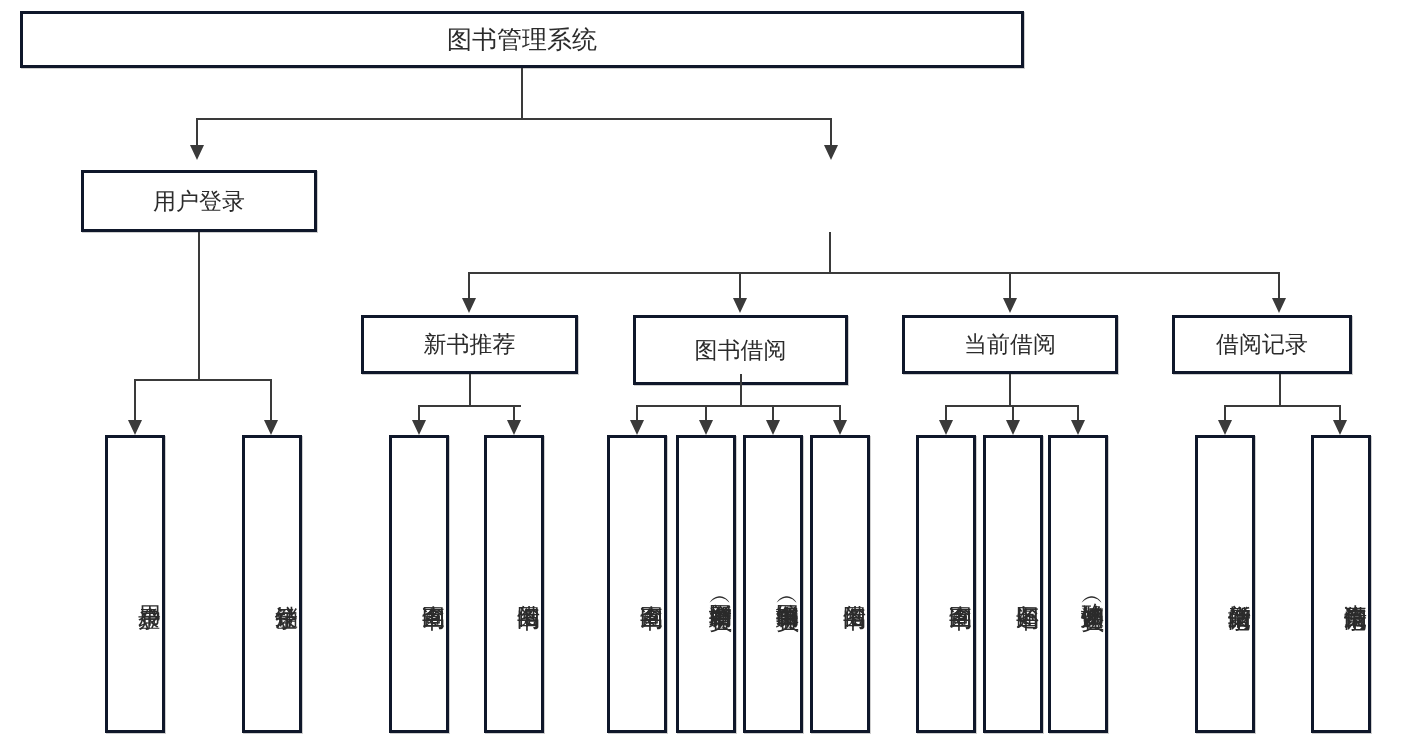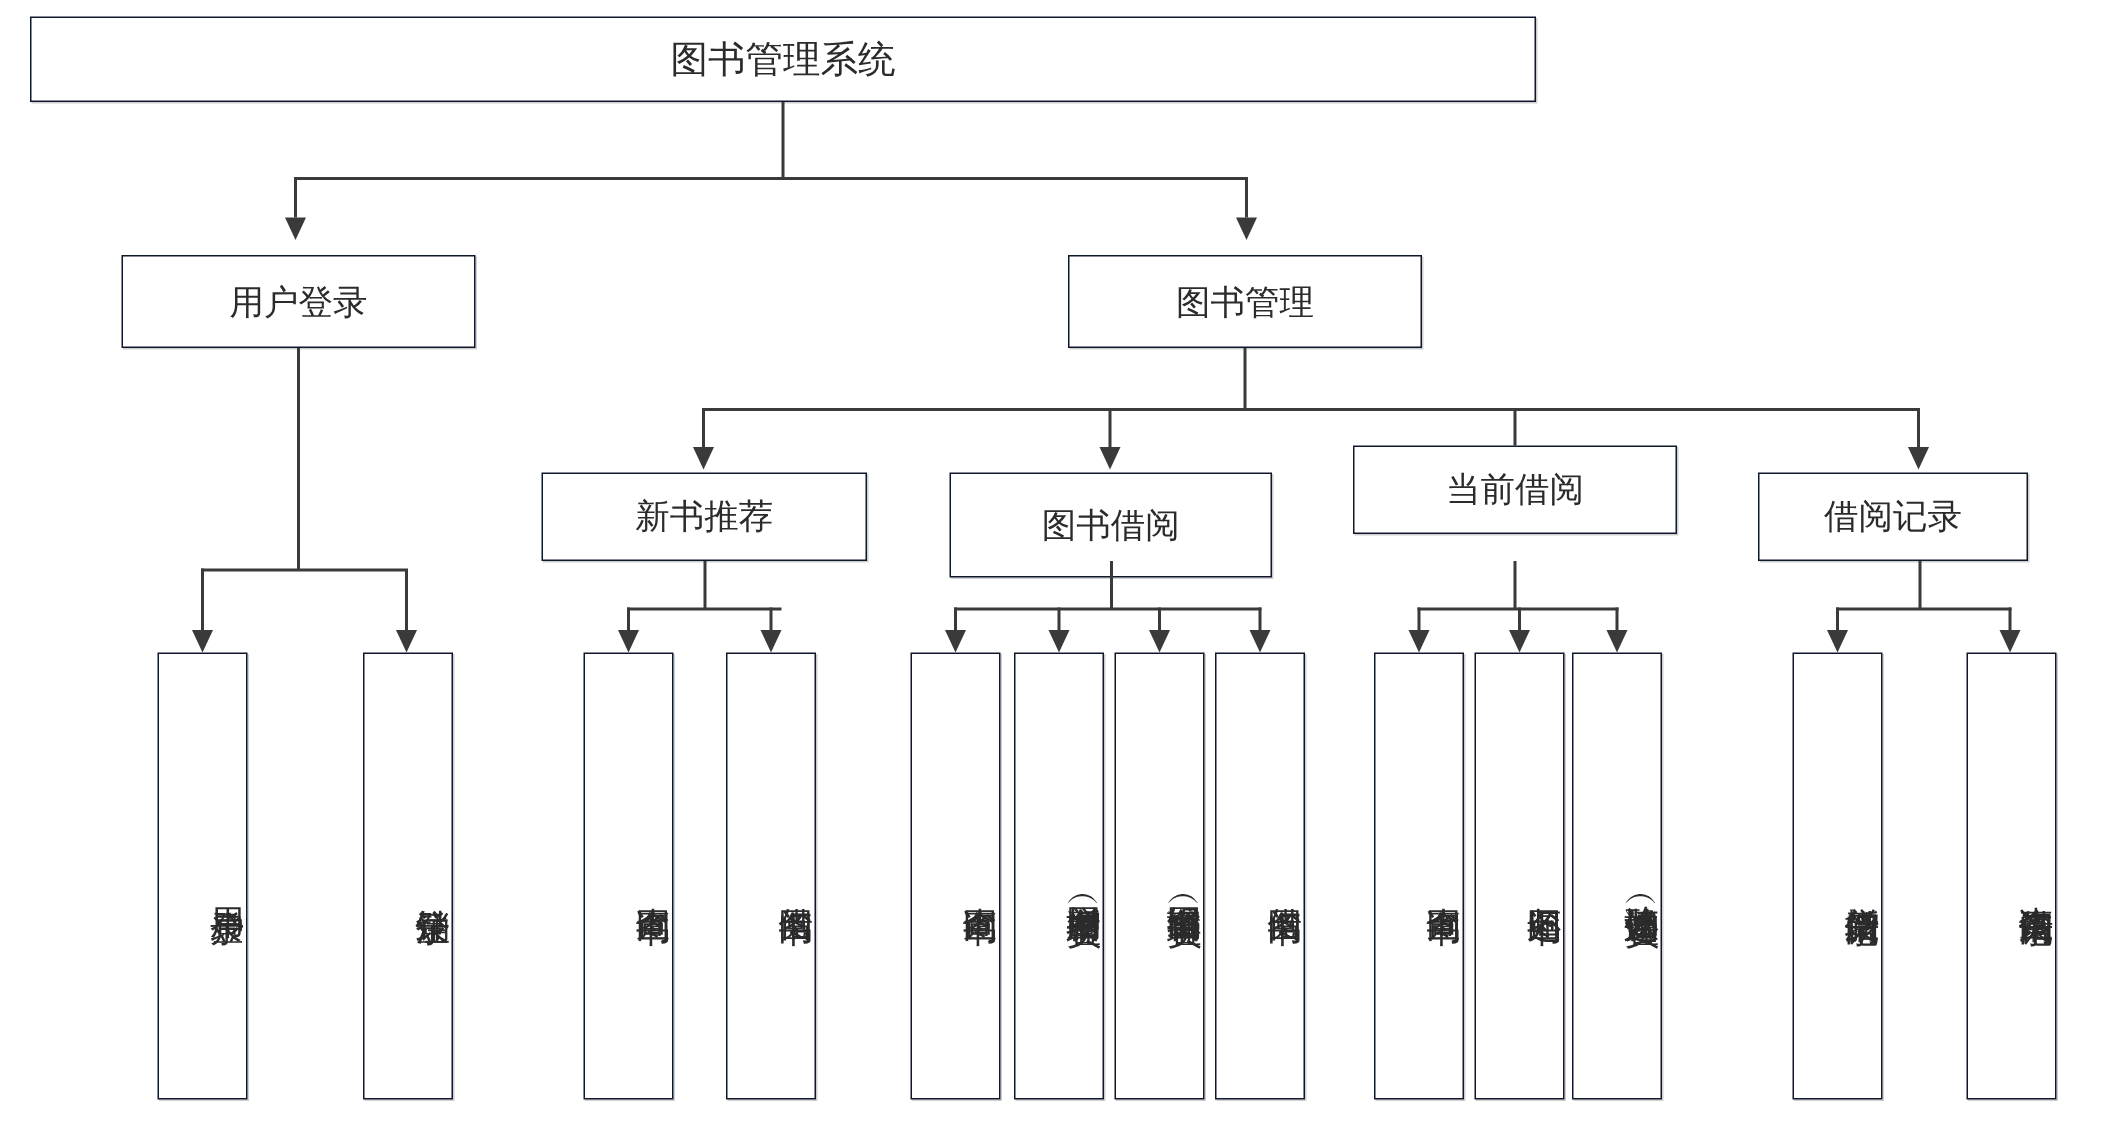--- a/index.html
+++ b/index.html
@@ -12,21 +12,21 @@
     position: relative;
     width: 1405px;
     height: 747px;
     background: #ffffff;
     overflow: hidden;
   }
   
   .node {
     position: absolute;
     background: #ffffff;
-    border: 1px solid #0f172a;
+    border: 3px solid #0f172a;
     box-shadow: 1px 1px 0 0 #cfcfcf;
     display: flex;
     align-items: center;
     justify-content: center;
     color: #2b2b2b;
     text-align: center;
   }
   .node.root   { font-size: 25px; }
   .node.lvl2   { font-size: 23px; }
   .node.lvl3   { font-size: 23px; font-family: Liberation Serif, serif; }
@@ -85,23 +85,20 @@
   <div class="hline" style="left:196px; top:118px; width:636px;"></div>
   <div class="vline" style="left:196px; top:118px; height:27px;"></div>
   <div class="vline" style="left:830px; top:118px; height:27px;"></div>
   <div class="arrow" style="left:190px; top:145px;"></div>
   <div class="arrow" style="left:824px; top:145px;"></div>
 
   <div class="node lvl2" style="left:81px; top:170px; width:236px; height:62px;">
     <span>用户登录</span>
   </div>
 
-  <div class="node lvl2" style="left:712px; top:170px; width:236px; height:62px;">
-    <span>图书管理</span>
-  </div>
 
   <div class="vline" style="left:198px; top:232px; height:148px;"></div>
   <div class="hline" style="left:134px; top:379px; width:136px;"></div>
   <div class="vline" style="left:134px; top:379px; height:41px;"></div>
   <div class="vline" style="left:270px; top:379px; height:41px;"></div>
   <div class="arrow" style="left:128px; top:420px;"></div>
   <div class="arrow" style="left:264px; top:420px;"></div>
 
   <div class="vline" style="left:829px; top:232px; height:41px;"></div>
   <div class="hline" style="left:468px; top:272px; width:812px;"></div>
@@ -113,21 +110,21 @@
   <div class="arrow" style="left:733px; top:298px;"></div>
   <div class="arrow" style="left:1003px; top:298px;"></div>
   <div class="arrow" style="left:1272px; top:298px;"></div>
 
   <div class="node lvl3" style="left:361px; top:315px; width:217px; height:59px;">
     <span>新书推荐</span>
   </div>
   <div class="node lvl3" style="left:633px; top:315px; width:215px; height:70px;">
     <span>图书借阅</span>
   </div>
-  <div class="node lvl3" style="left:902px; top:297px; width:216px; height:59px;">
+  <div class="node lvl3" style="left:902px; top:315px; width:216px; height:59px;">
     <span>当前借阅</span>
   </div>
   <div class="node lvl3" style="left:1172px; top:315px; width:180px; height:59px;">
     <span>借阅记录</span>
   </div>
 
   <div class="vline" style="left:469px; top:374px; height:32px;"></div>
   <div class="hline" style="left:418px; top:405px; width:103px;"></div>
   <div class="vline" style="left:418px; top:405px; height:15px;"></div>
   <div class="vline" style="left:513px; top:405px; height:15px;"></div>

